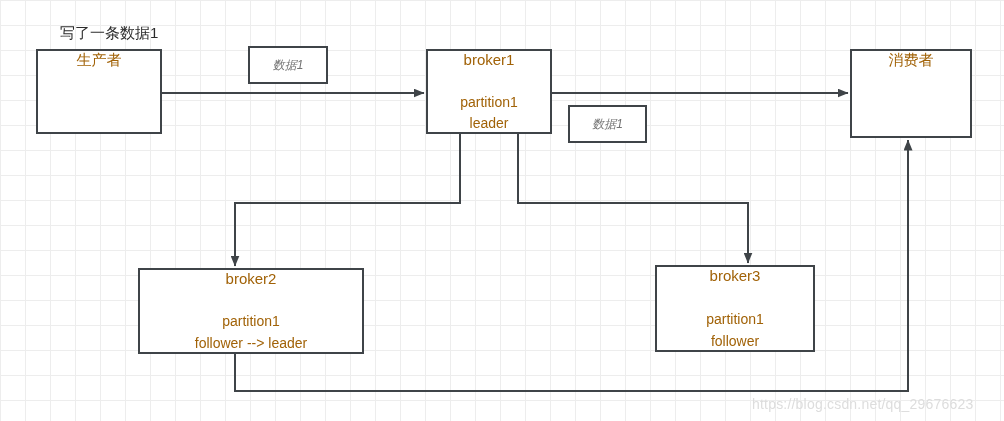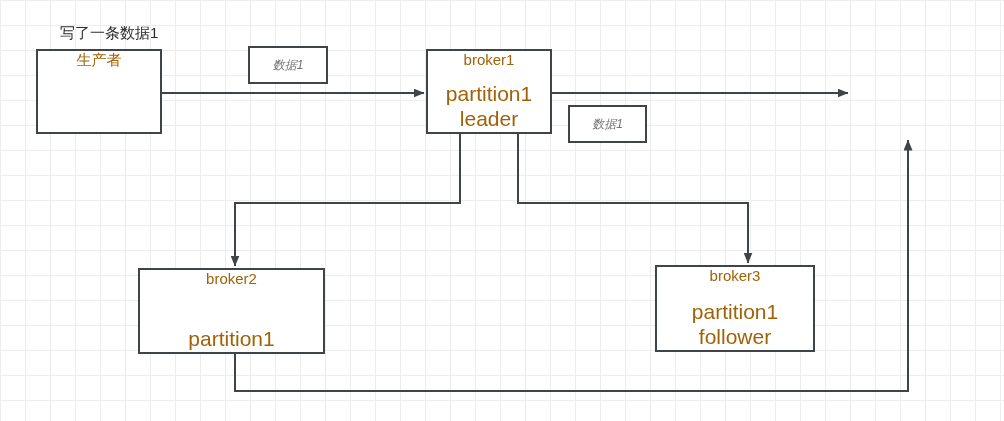--- a/index.html
+++ b/index.html
@@ -35,30 +35,30 @@
   .node .line {
     display: block;
     text-align: center;
     white-space: pre;
     line-height: 1.18;
   }
   .node-title {
     font-size: 15px;
   }
   .node-sub {
-    font-size: 21px;
+    font-size: 14px;
   }
   .gap {
     height: 14px;
   }
   
   #producer      { left: 36px;  top: 49px;  width: 126px; height: 85px; }
   #broker1       { left: 426px; top: 49px;  width: 126px; height: 85px; }
   #consumer      { left: 850px; top: 49px;  width: 122px; height: 89px; }
-  #broker2       { left: 138px; top: 268px; width: 187px; height: 86px; }
+  #broker2       { left: 138px; top: 268px; width: 226px; height: 86px; }
   #broker3       { left: 655px; top: 265px; width: 160px; height: 87px; }
 
   .tag {
     position: absolute;
     box-sizing: border-box;
     background: #ffffff;
     border: 2px solid #3f4448;
     display: flex;
     align-items: center;
     justify-content: center;
@@ -135,31 +135,36 @@
     <span class="line node-title">生产者</span>
   </div>
 
   <div class="node" id="broker1">
     <span class="line node-title">broker1</span>
     <span class="gap"></span>
     <span class="line node-sub">partition1</span>
     <span class="line node-sub">leader</span>
   </div>
 
+  <div class="node" id="consumer">
+    <span class="line node-title">消费者</span>
+  </div>
 
   <div class="node" id="broker2">
     <span class="line node-title">broker2</span>
     <span class="gap"></span>
     <span class="line node-sub">partition1</span>
+    <span class="line node-sub">follower --&gt; leader</span>
   </div>
 
   <div class="node" id="broker3">
     <span class="line node-title">broker3</span>
     <span class="gap"></span>
     <span class="line node-sub">partition1</span>
     <span class="line node-sub">follower</span>
   </div>
 
   <div class="tag" id="tag-data-1">数据1</div>
   <div class="tag" id="tag-data-2">数据1</div>
 
+  <div id="watermark">https://blog.csdn.net/qq_29676623</div>
 
 </div>
 
 </body></html>

